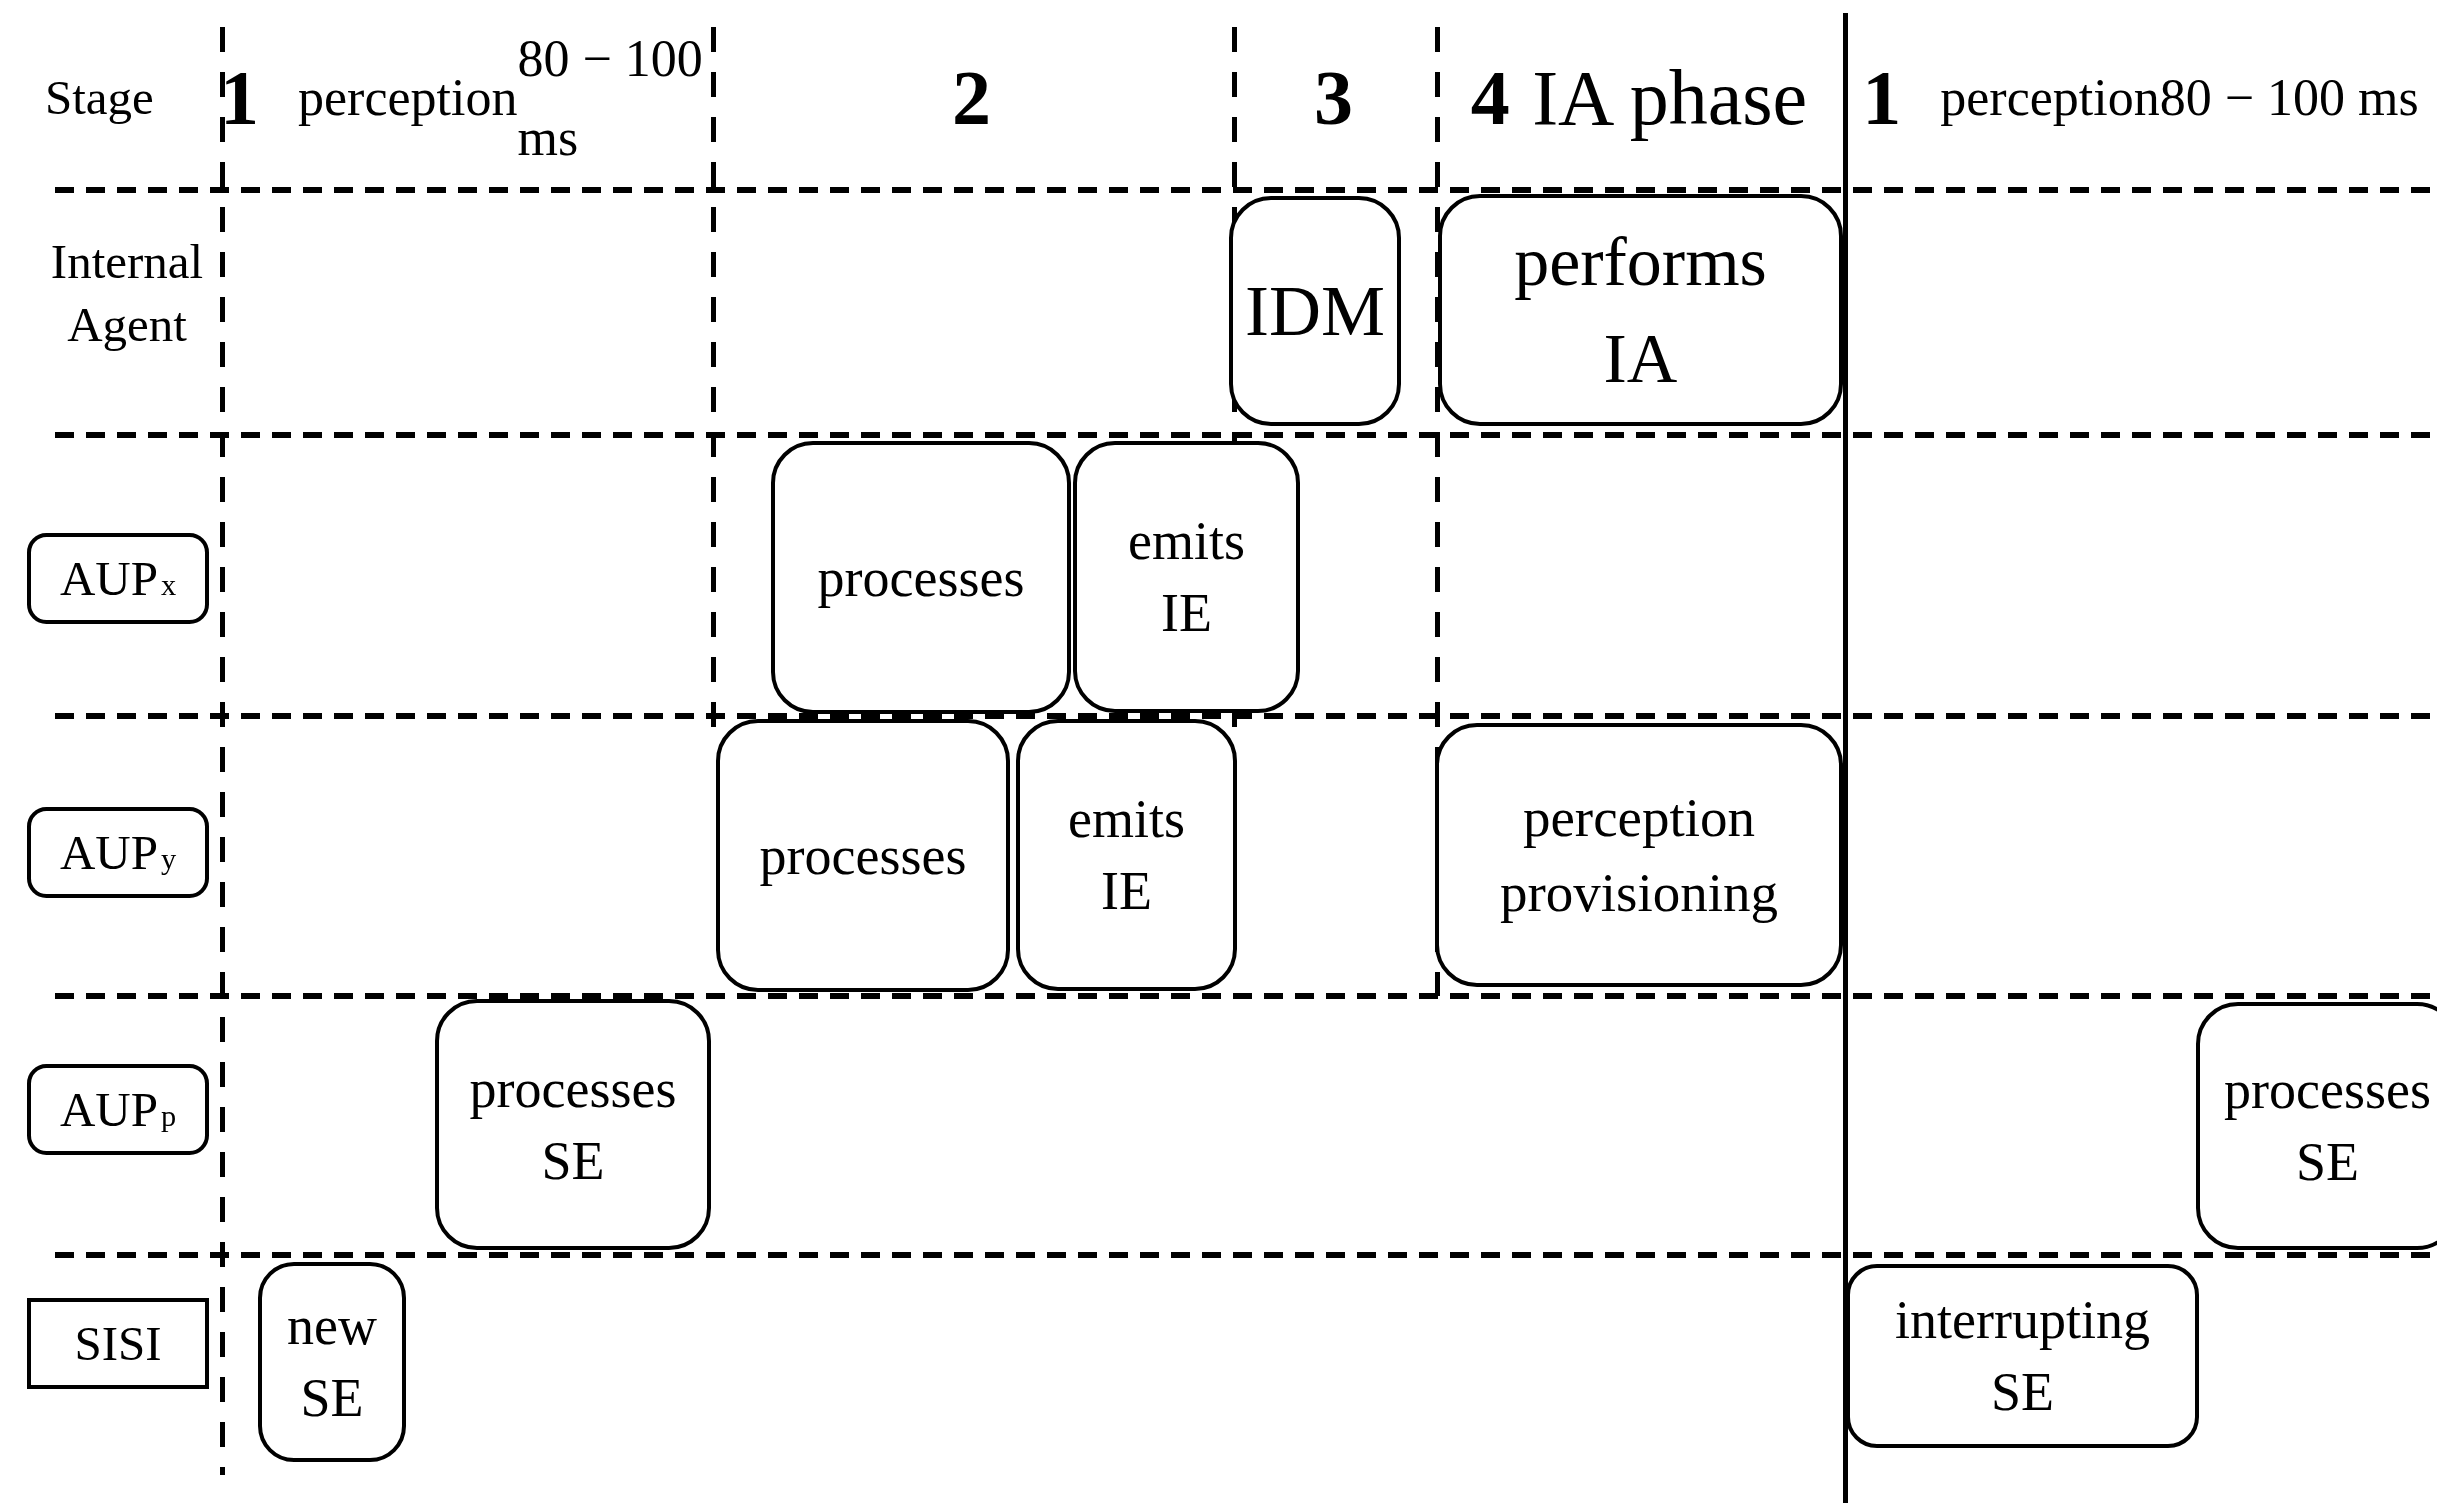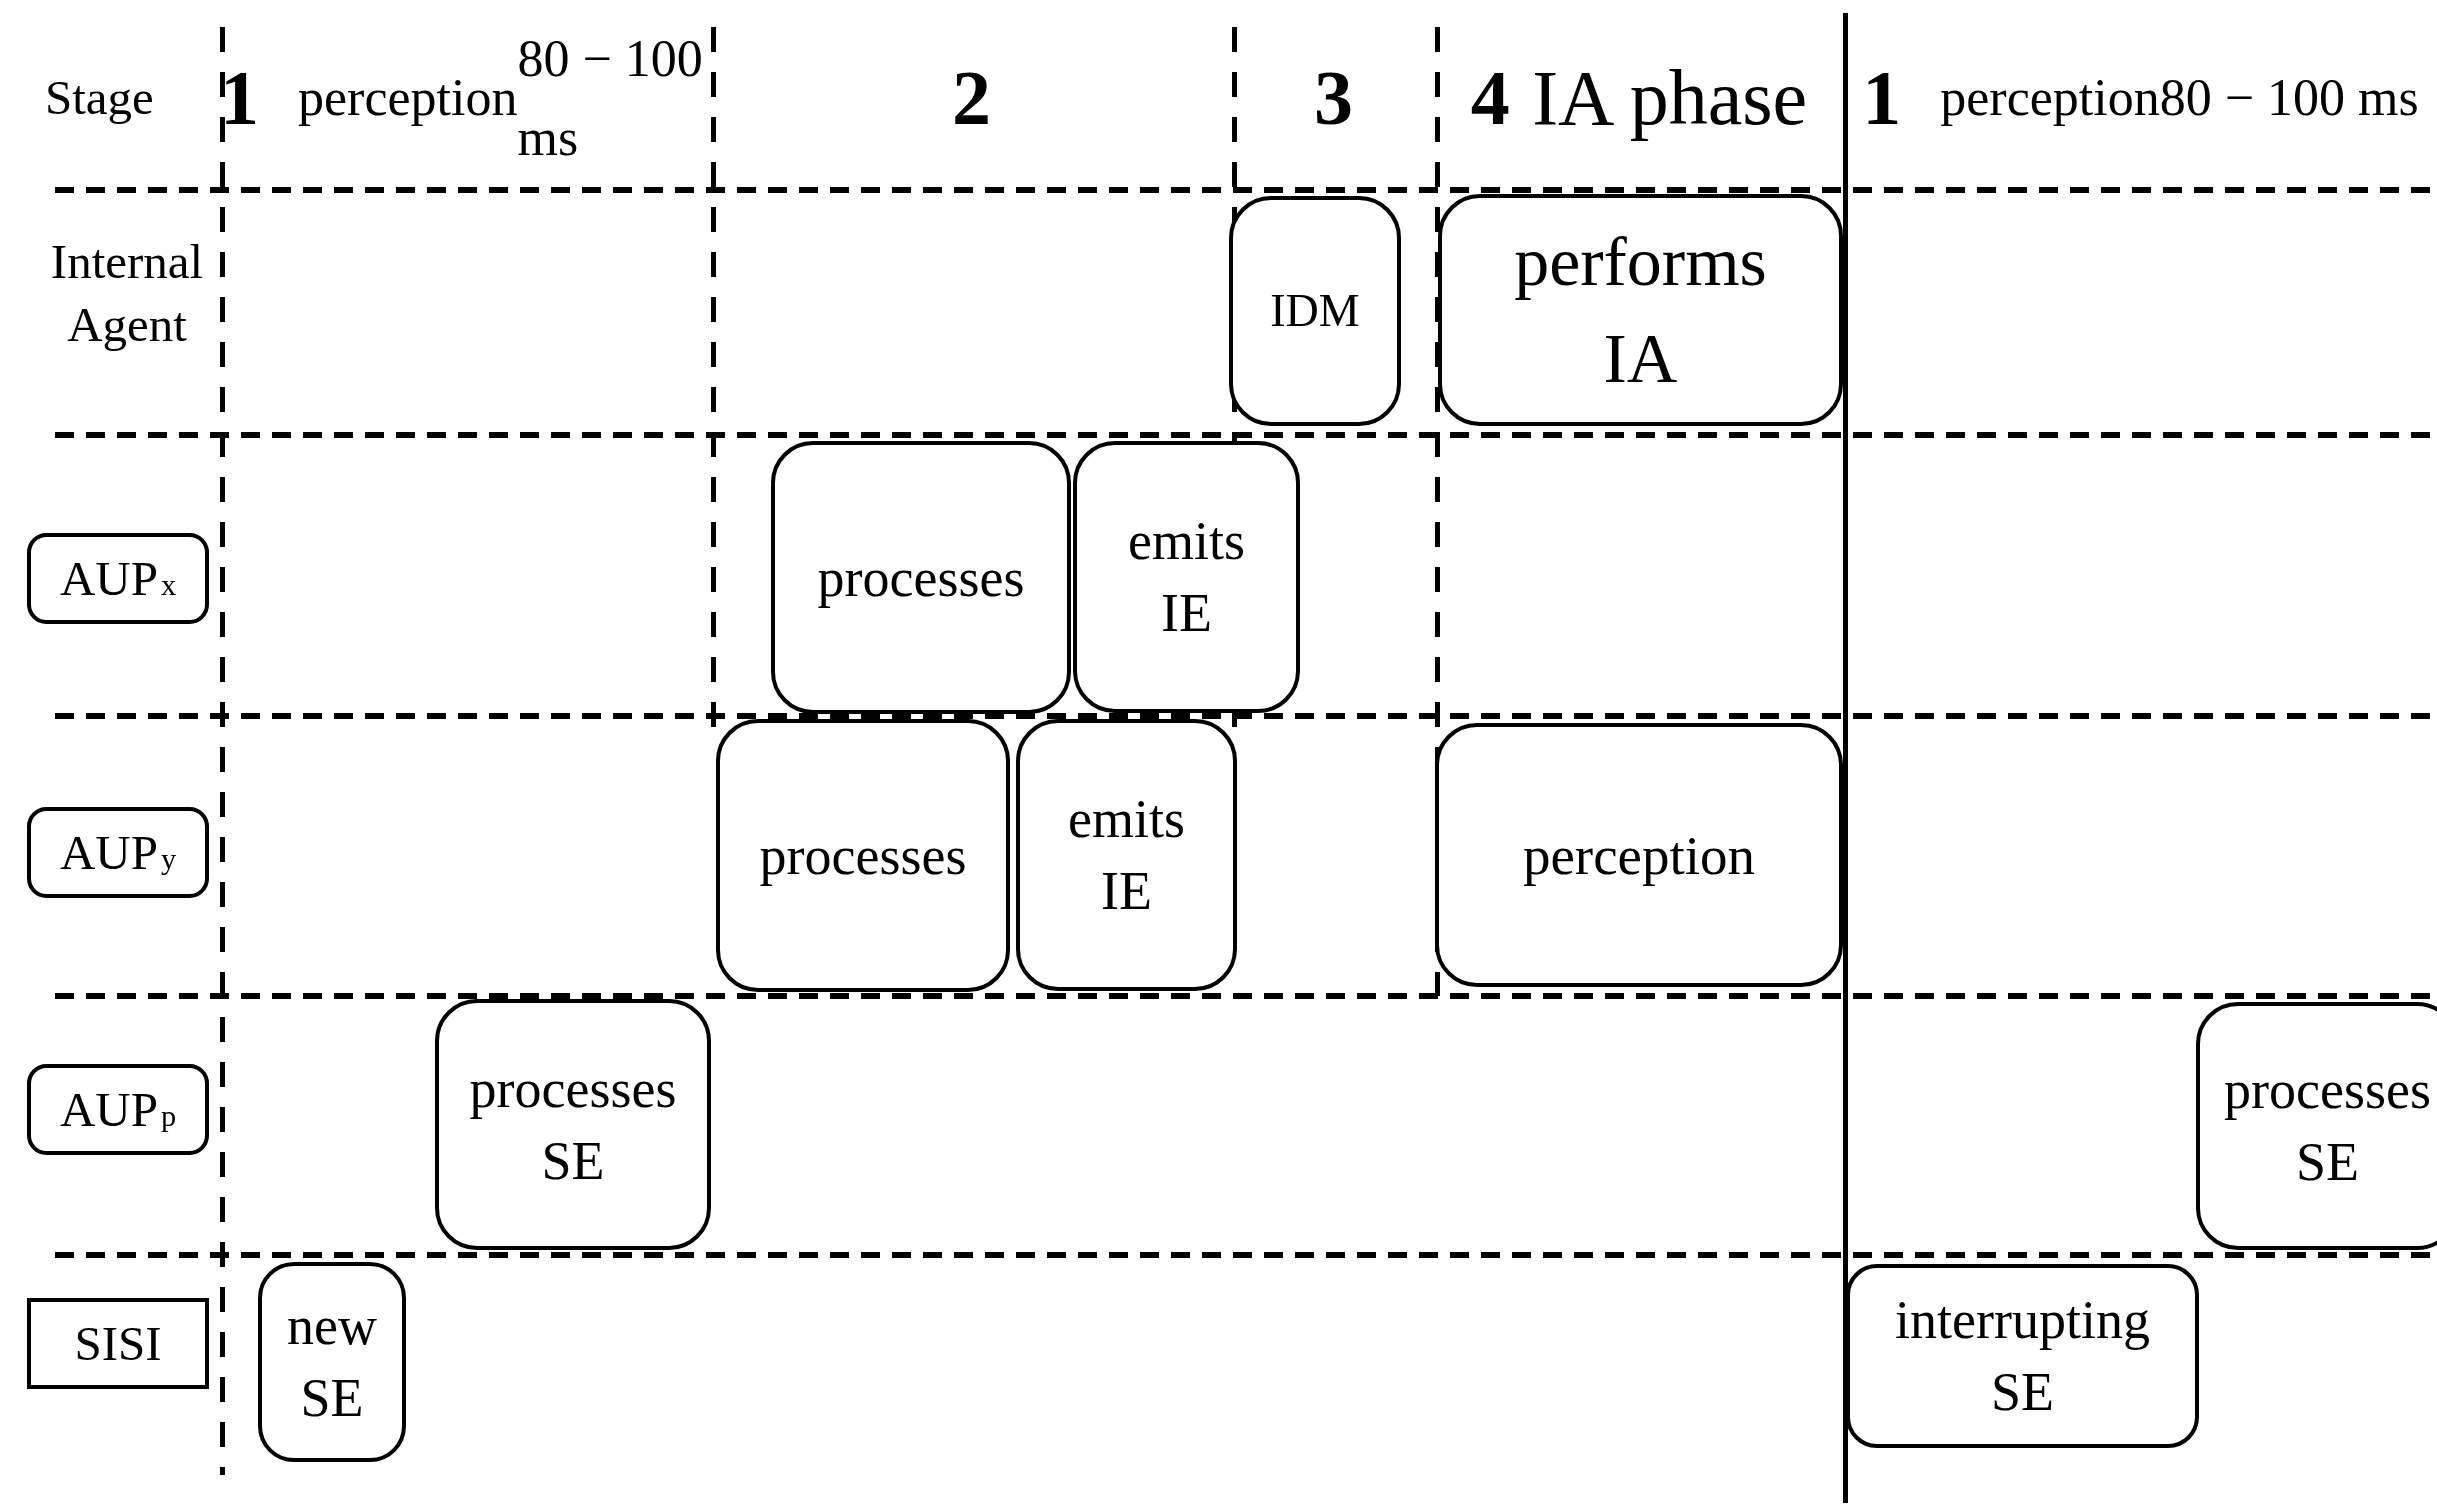--- a/index.html
+++ b/index.html
@@ -51,21 +51,21 @@
   #lab-aupx{top:533px;}
   #lab-aupy{top:807px;}
   #lab-aupp{top:1064px;}
   #lab-sisi{top:1298px;border-radius:0;}
 
   
   .node{position:absolute;background:#fff;border:4.5px solid #000;border-radius:42px;
     display:flex;flex-direction:column;align-items:center;justify-content:center;
     font-size:54px;line-height:72px;text-align:center;z-index:5;box-sizing:border-box;}
   .node span:empty{display:none;}
-  #b-idm{left:1229px;top:196px;width:172px;height:230px;font-size:46px;}
+  #b-idm{left:1229px;top:196px;width:172px;height:230px;font-size:72px;}
   #b-performs{left:1438px;top:194px;width:405px;height:232px;font-size:70px;line-height:97px;}
   #b-px{left:771px;top:441px;width:300px;height:273px;}
   #b-ex{left:1073px;top:441px;width:227px;height:272px;}
   #b-py{left:716px;top:719px;width:294px;height:273px;}
   #b-ey{left:1016px;top:719px;width:221px;height:272px;}
   #b-info{left:1435px;top:723px;width:408px;height:264px;font-size:55px;line-height:75px;}
   #b-pp{left:435px;top:999px;width:276px;height:251px;}
   #b-pp2{left:2196px;top:1002px;width:263px;height:248px;}
   #b-new{left:258px;top:1262px;width:148px;height:200px;border-radius:36px;}
   #b-int{left:1846px;top:1264px;width:353px;height:184px;border-radius:31px;}
@@ -166,20 +166,21 @@
 
   </div>
 
   <div class="node" id="b-ey">
     <span>emits</span>
     <span>IE</span>
   </div>
 
   <div class="node" id="b-info">
     <span>perception</span>
+    <span>provisioning</span>
   </div>
 
   <div class="node" id="b-pp">
     <span>processes</span>
     <span>SE</span>
   </div>
 
   <div class="node" id="b-pp2">
     <span>processes</span>
     <span>SE</span>

